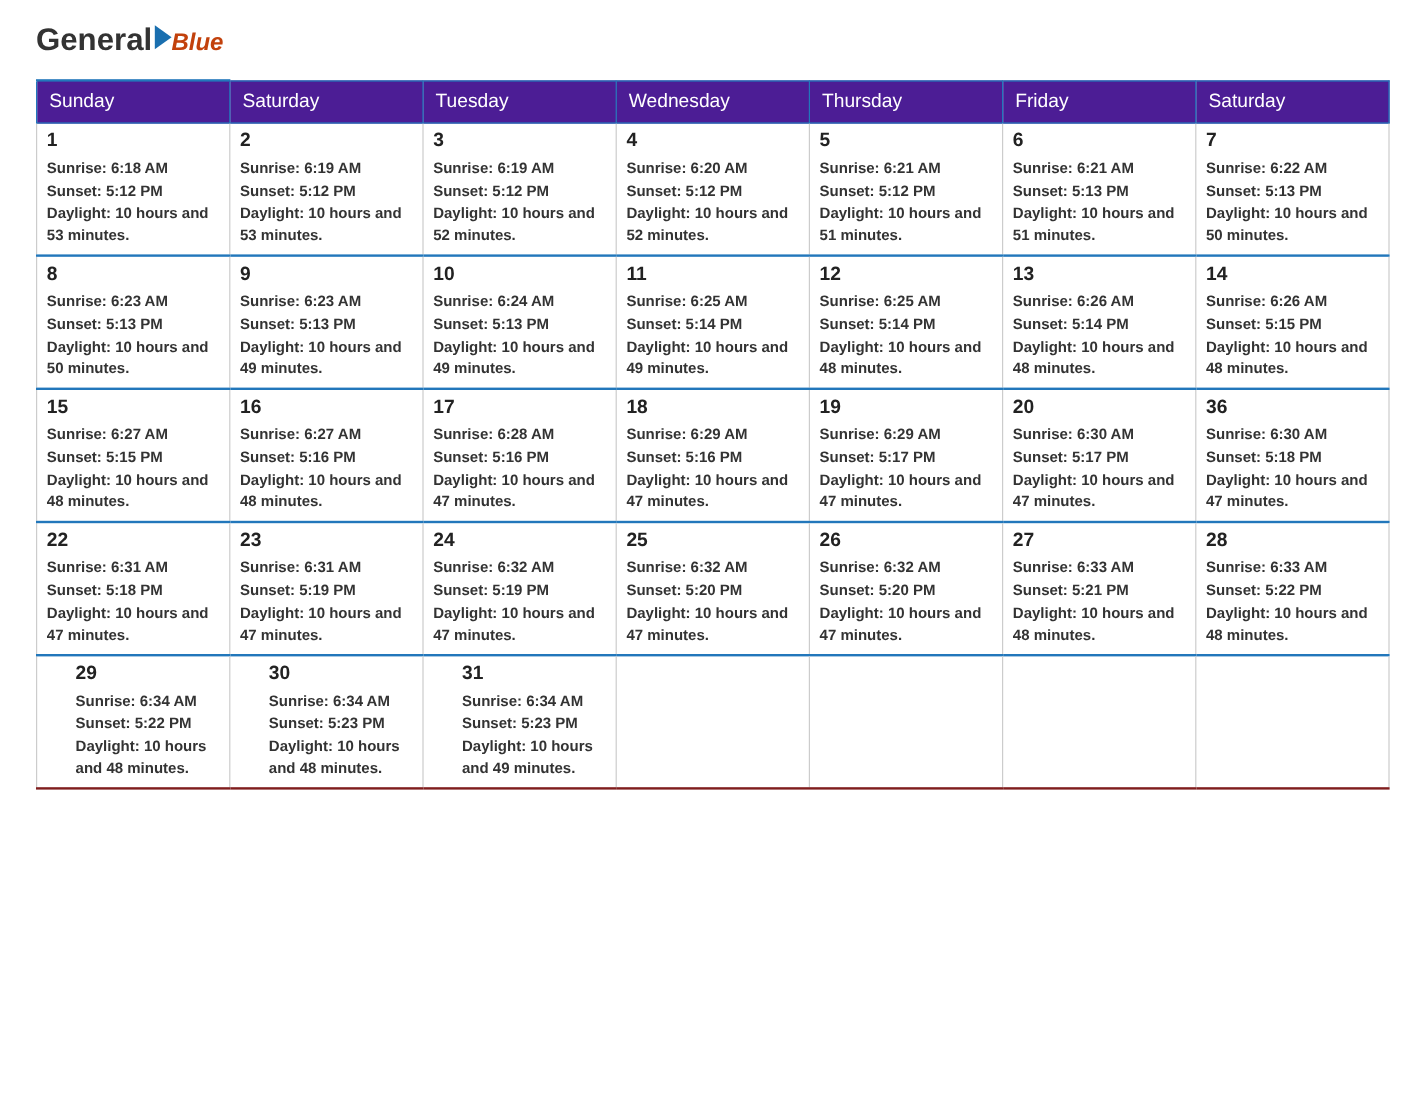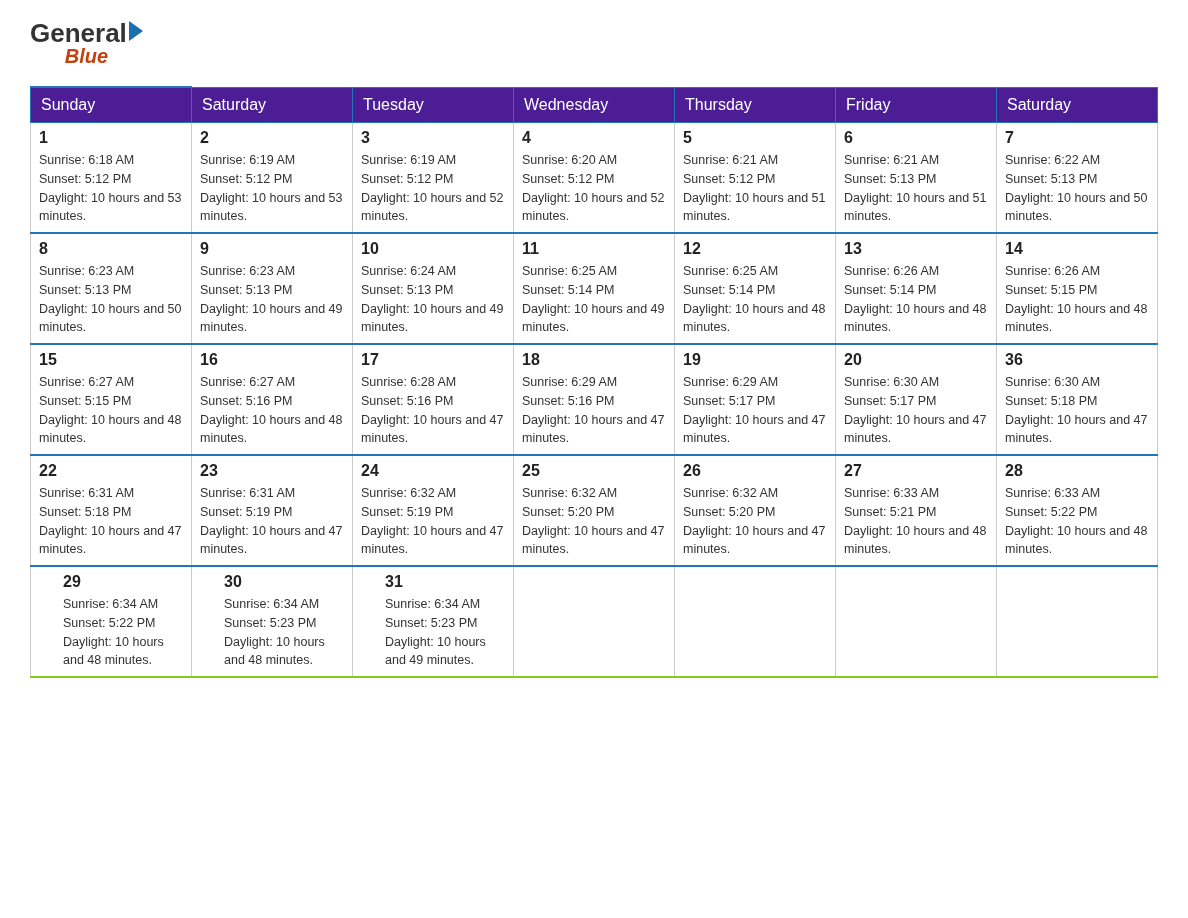--- a/index.html
+++ b/index.html
@@ -11,22 +11,21 @@
       padding: 20px 30px;
     }
     .header {
       display: flex;
       justify-content: space-between;
       align-items: flex-start;
       margin-bottom: 20px;
     }
     .logo {
       display: flex;
-      flex-direction: column;
-      align-items: center;
+      align-items: flex-end;
     }
     .logo-general {
       font-size: 26px;
       font-weight: bold;
       color: #333;
       line-height: 1;
     }
     .logo-blue {
       font-size: 20px;
       font-weight: bold;
@@ -78,37 +77,38 @@
       font-weight: normal;
       border: 1px solid #2277bb;
     }
     .calendar-table td {
       vertical-align: top;
       border: 1px solid #ccc;
       padding: 6px 8px;
       height: 110px;
     }
     .calendar-table tr:last-child td {
-      border-bottom: 2px solid #84cc16;
+      border-bottom: 2px solid #7f1d1d;
       padding-left: 32px;
     }
     .calendar-table thead tr th:first-child {
       border-top: 2px solid #2277bb;
     }
     .day-number {
       font-size: 16px;
       font-weight: bold;
       color: #222;
       margin-bottom: 4px;
       display: block;
     }
     .day-info {
       font-size: 12.5px;
       color: #333;
       line-height: 1.5;
+      font-weight: bold;
     }
     .empty-cell {
       background: #fff;
     }
     .row-border-top td {
       border-top: 2px solid #2277bb;
     }
   </style>
 </head>
 <body>

